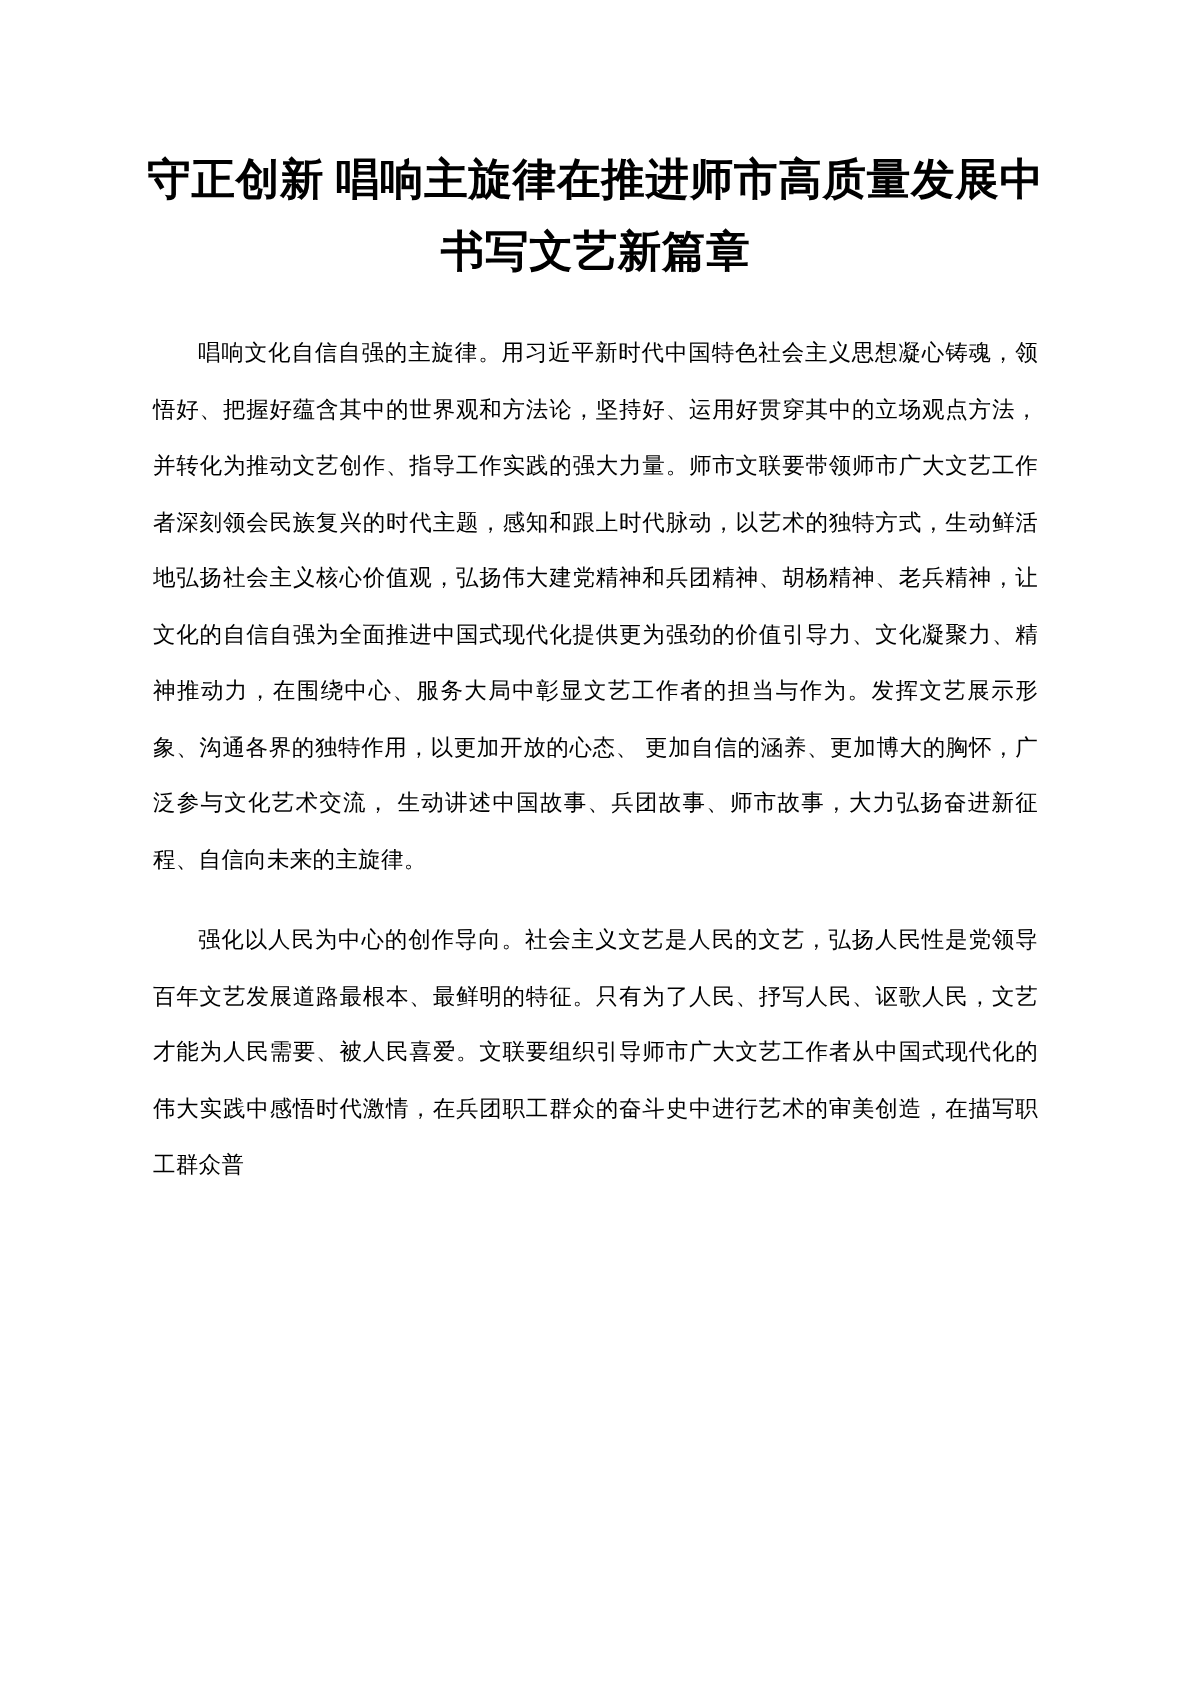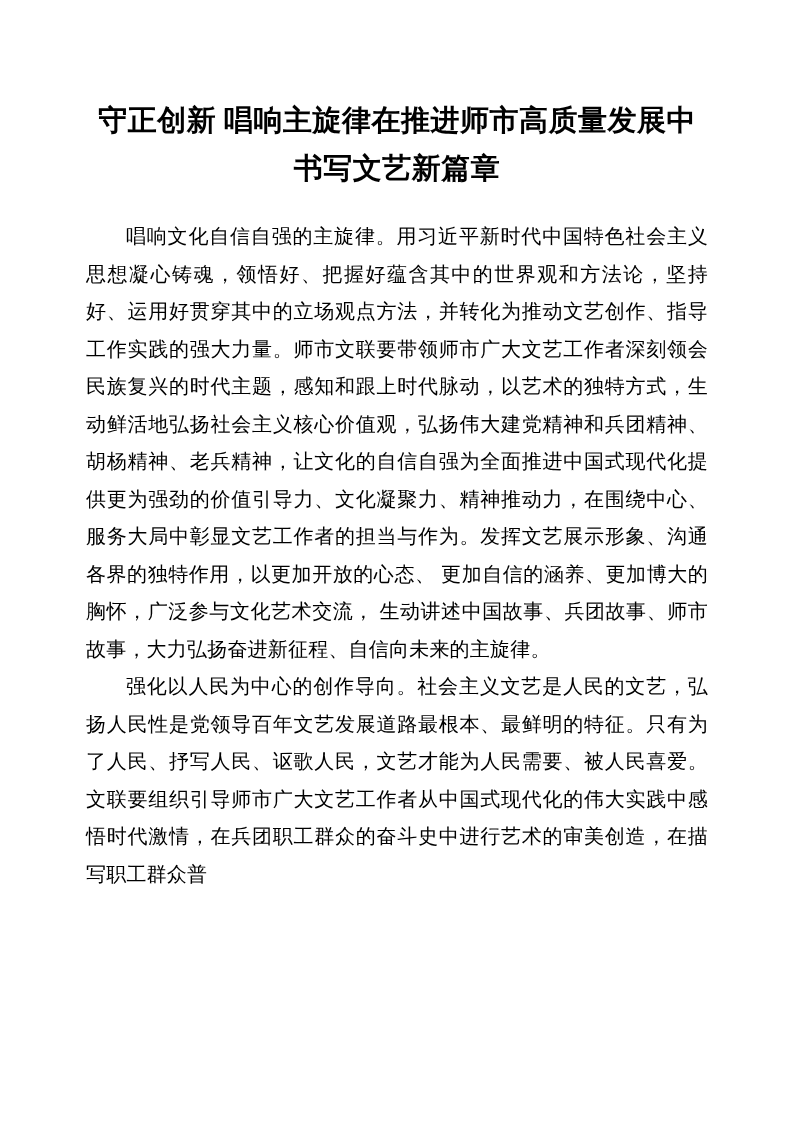--- a/index.html
+++ b/index.html
@@ -25,25 +25,25 @@
     font-family: "Liberation Serif", "DejaVu Serif", serif;
     font-weight: bold;
     font-size: 29px;
     line-height: 48px;
     text-align: center;
     letter-spacing: 0.5px;
     margin: 0 0 26px 0;
     padding: 0 4px;
   }
   .body-text {
-    font-size: 20px;
+    font-size: 15px;
     line-height: 37.5px;
     text-align: justify;
     text-justify: inter-ideograph;
-    margin: 0;
+    margin: 16px;
     letter-spacing: 0.2px;
   }
   .body-text + .body-text {
     margin-top: 0;
     font-family: Liberation Serif, serif;
   }
   .indent {
     text-indent: 2em;
   }
 </style>

